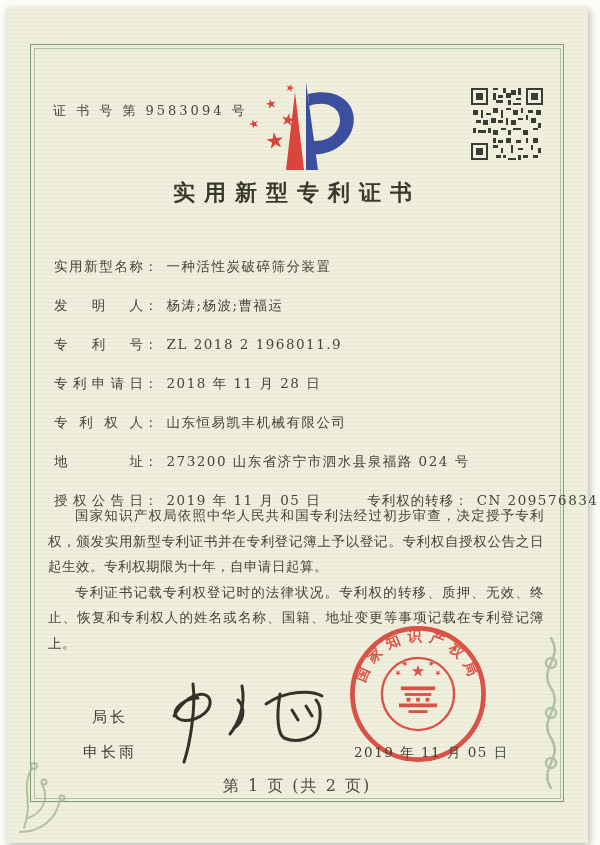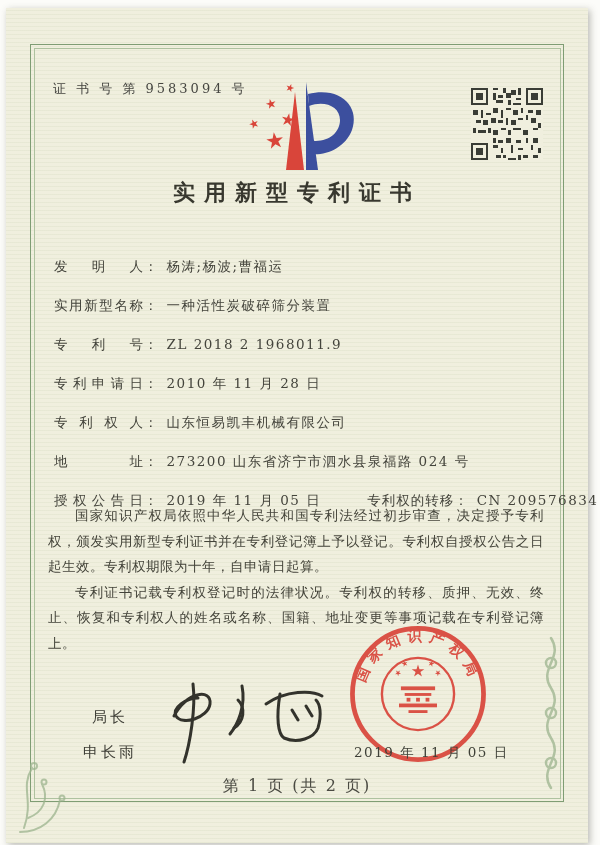--- a/index.html
+++ b/index.html
@@ -16,21 +16,21 @@
   }
   .frame{
     position:absolute;left:24px;right:24px;top:36px;bottom:41px;
     border:1.5px solid #7f9d74;
   }
   .frame-inner{
     position:absolute;inset:2.5px;
     border:1px solid #aec29f;
   }
   .certno{
-    position:absolute;left:47px;top:72px;
+    position:absolute;left:47px;top:94px;
     font-size:13px;letter-spacing:3px;color:#454540;
   }
   .logo{position:absolute;left:232px;top:66px;width:130px;height:110px;}
   .qr{position:absolute;left:465px;top:80px;width:72px;height:72px;}
   .title{
     position:absolute;left:0;right:0;top:170px;margin:0;
     text-align:center;font-size:22px;font-weight:bold;
     letter-spacing:9px;color:#38382f;
   }
   .fields{position:absolute;left:48px;top:247px;right:36px;color:#44443c;}
@@ -169,30 +169,30 @@
       <rect x="2" y="2" width="3" height="3"></rect>
         <rect x="24" y="2" width="3" height="3"></rect>
         <rect x="2" y="24" width="3" height="3"></rect>
     </g>
   </svg>
 
   <h1 class="title">实用新型专利证书</h1>
 
   <div class="fields">
     <div class="frow">
+      <span class="flabel">实用新型名称</span><span class="fcolon">：</span><span class="fval">一种活性炭破碎筛分装置</span>
+    </div>
+    <div class="frow">
       <span class="flabel">发明人</span><span class="fcolon">：</span><span class="fval">杨涛;杨波;曹福运</span>
     </div>
     <div class="frow">
-      <span class="flabel">实用新型名称</span><span class="fcolon">：</span><span class="fval">一种活性炭破碎筛分装置</span>
-    </div>
-    <div class="frow">
       <span class="flabel">专利号</span><span class="fcolon">：</span><span class="fval">ZL 2018 2 1968011.9</span>
     </div>
     <div class="frow">
-      <span class="flabel">专利申请日</span><span class="fcolon">：</span><span class="fval">2010 年 11 月 28 日</span>
+      <span class="flabel">专利申请日</span><span class="fcolon">：</span><span class="fval">2018 年 11 月 28 日</span>
     </div>
     <div class="frow">
       <span class="flabel">专利权人</span><span class="fcolon">：</span><span class="fval">山东恒易凯丰机械有限公司</span>
     </div>
     <div class="frow">
       <span class="flabel">地址</span><span class="fcolon">：</span><span class="fval">273200 山东省济宁市泗水县泉福路 024 号</span>
     </div>
     <div class="frow">
       <span class="flabel">授权公告日</span><span class="fcolon">：</span><span class="fval">2019 年 11 月 05 日</span><span class="gpair2"><span class="flabel2">专利权的转移</span><span class="fcolon">：</span><span class="fval">CN 209576834 U</span></span>
     </div>

